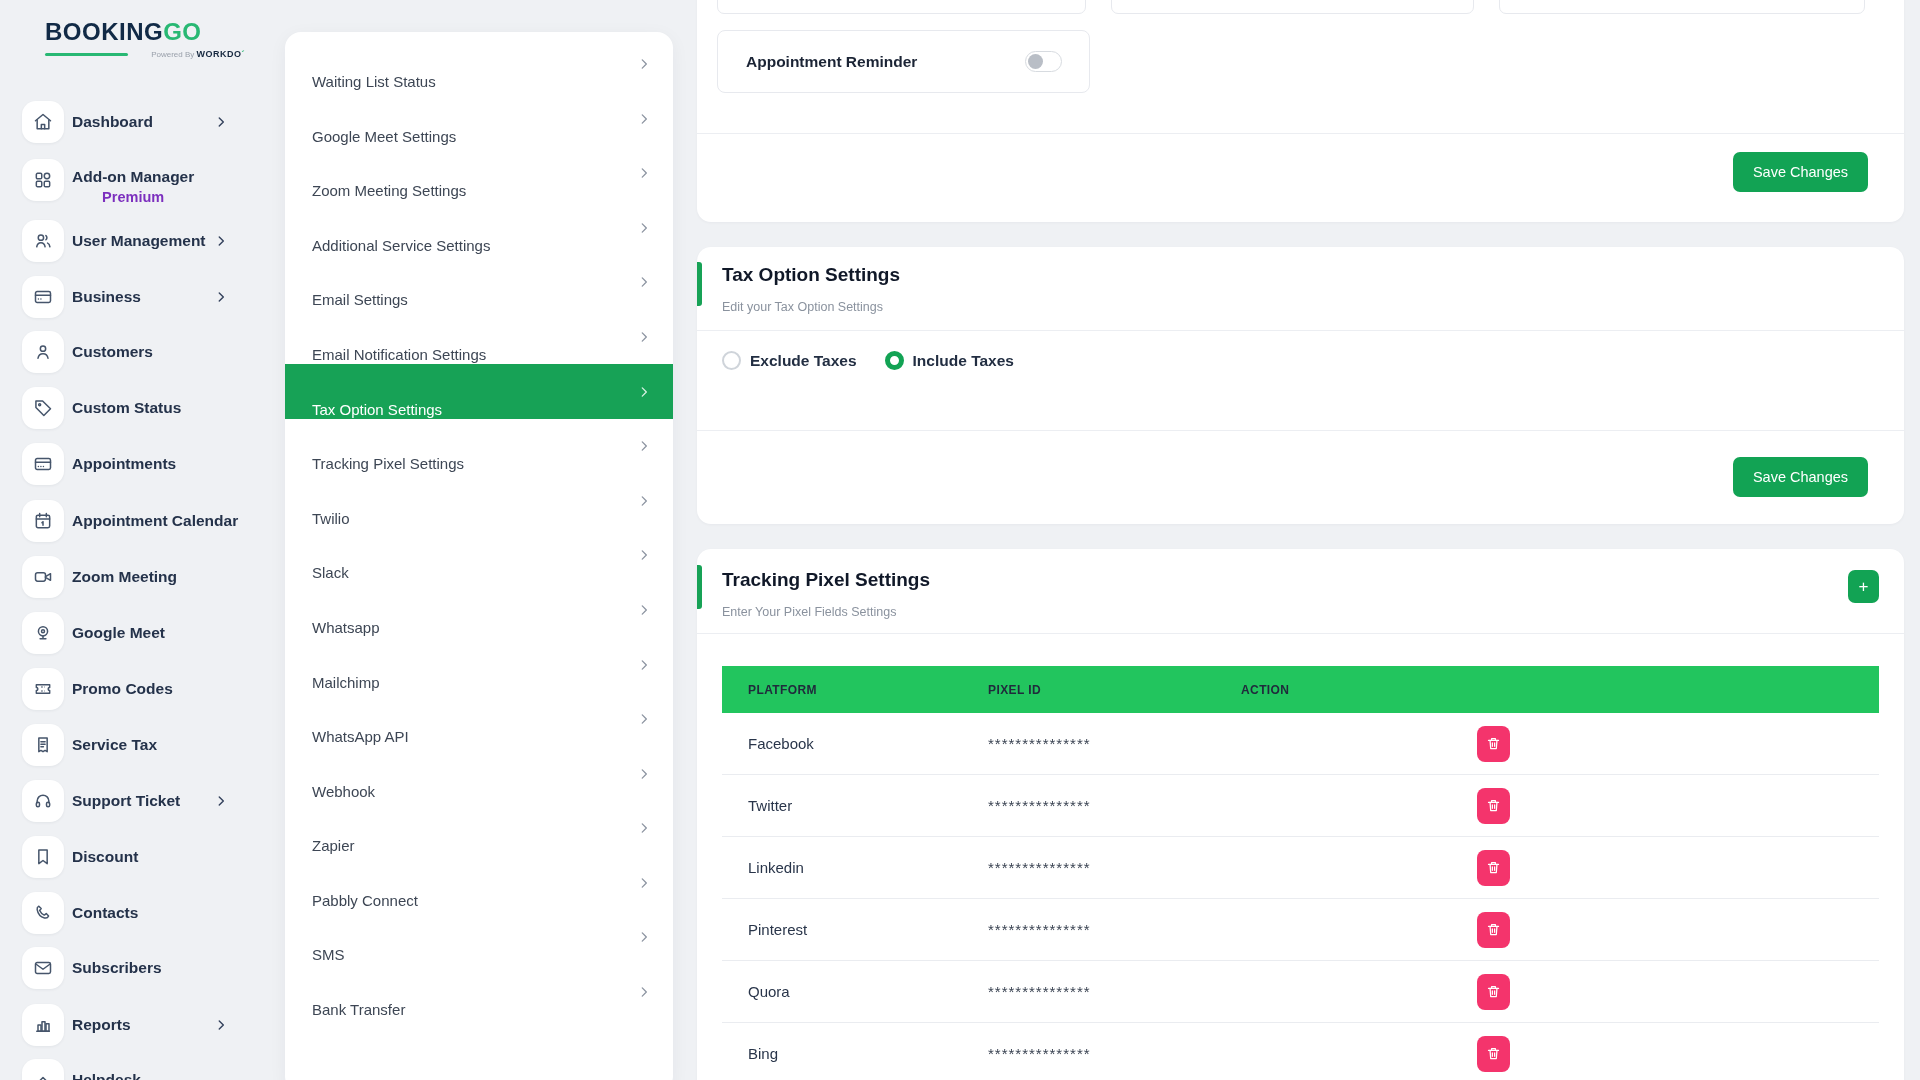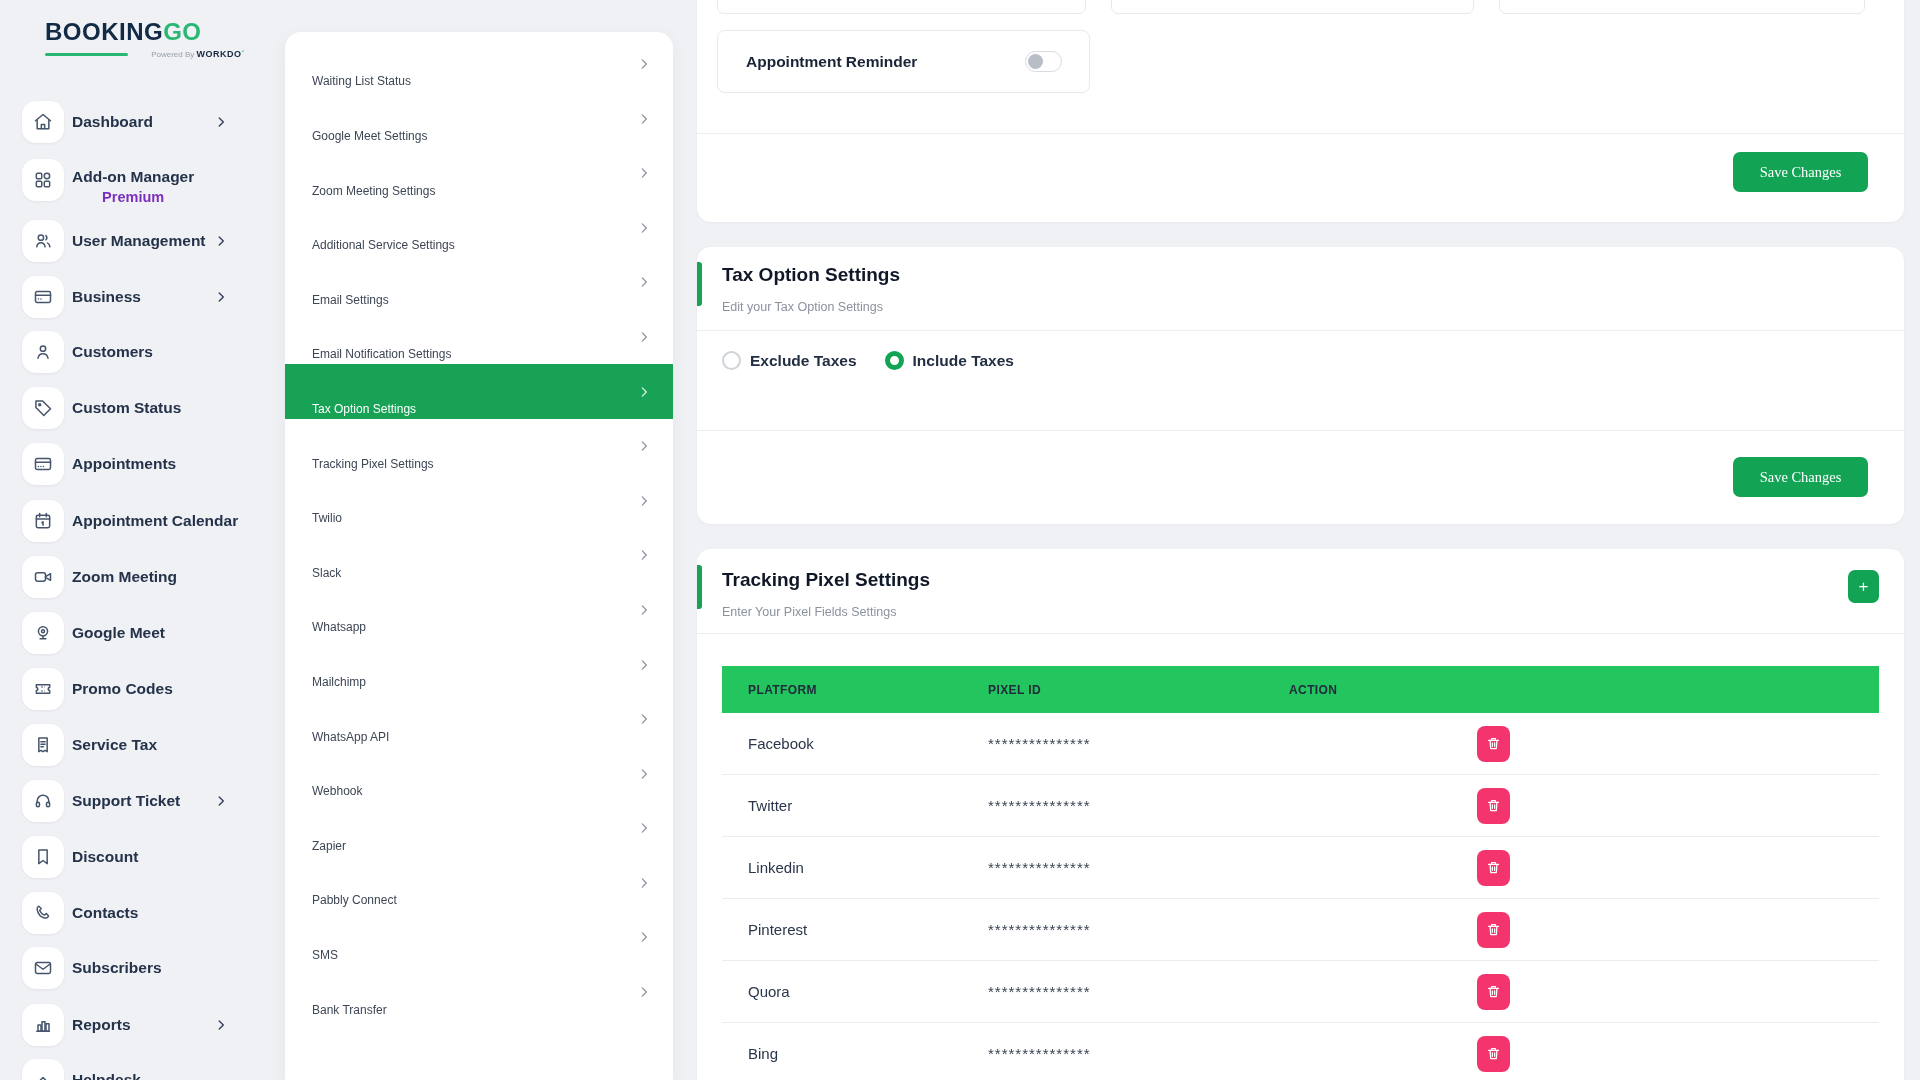--- a/index.html
+++ b/index.html
@@ -27,21 +27,21 @@
   .side-label { position:absolute; left:72px; font-size:15.5px; font-weight:bold; color:#24324a; line-height:1.35; }
   .side-badge { display:block; font-size:14.5px; font-weight:bold; color:#7c2fbe; text-align:center; }
   .side-chev { position:absolute; left:214px; color:#33415c; display:flex; }
   .side-chev svg { width:14px; height:14px; }
   .side-item.tall { height:56px;padding-left:8px; }
 
   
   .submenu { position:absolute; left:285px; top:32px; width:388px; height:1060px; background:#ffffff;
              border-radius:16px; box-shadow:0 4px 18px rgba(25,39,61,.05); padding-top:4.7px; }
   .sub-item { position:relative; height:54.6px; display:flex; align-items:center; cursor:pointer; }
-  .sub-label { padding-left:27px; font-size:12px; color:#3d4654;margin-top:35px; }
+  .sub-label { padding-left:27px; font-size:15px; color:#3d4654;margin-top:35px; }
   .sub-chev { position:absolute; right:22px; color:#8b93a0; display:flex; }
   .sub-chev svg { width:14px; height:14px; }
   .sub-item.active { background:#17a256; }
   .sub-item.active .sub-label { color:#ffffff; }
   .sub-item.active .sub-chev { color:#d9f2e4; }
 
   
   .card { position:absolute; background:#ffffff; border-radius:14px; box-shadow:0 1px 3px rgba(20,30,55,.04); }
   .card1 { left:697px; top:-62px; width:1207px; height:284px; }
   .card2 { left:697px; top:247px; width:1207px; height:277px; }
@@ -50,41 +50,41 @@
   .cut-input { position:absolute; height:54px; top:22px; background:#fff; border:1px solid #e7e9ee; border-radius:7px; }
   .appt-box { position:absolute; left:20px; top:92px; width:373px; height:63px; border:1px solid #e7e9ee; border-radius:8px;
               display:flex; align-items:center; }
   .appt-label { margin-left:28px; font-size:15.5px; font-weight:bold; color:#1b2435; }
   .toggle { position:absolute; right:27px; width:37px; height:21px; border:1.5px solid #d7dbe0; border-radius:999px;
             background:#ffffff; cursor:pointer; }
   .toggle .knob { position:absolute; left:2px; top:1.6px; width:15px; height:15px; border-radius:50%; background:#b9bec6; }
 
   .divider { position:absolute; left:0; width:100%; border-top:1px solid #eceef2; }
   .btn-save { position:absolute; left:1036px; width:135px; height:40px; background:#12a354; color:#fff; border:none;
-              border-radius:7px; font-size:14.5px; font-family:Liberation Serif, serif; cursor:pointer; }
+              border-radius:7px; font-size:14.5px; font-family:Liberation Sans, sans-serif; cursor:pointer; }
 
   .accent-bar { position:absolute; left:0; width:5px; height:44px; background:#17a256; border-radius:0 3px 3px 0; }
   .sec-title { position:absolute; left:25px; font-size:19px; font-weight:bold; color:#101828; }
   .sec-sub { position:absolute; left:25px; font-size:12.5px; color:#8a929e;margin-top:8px; }
 
   .radio-row { position:absolute; left:25px; top:104px; display:flex; align-items:center; }
   .radio { width:19px; height:19px; border-radius:50%; background:#fff; }
   .radio.off { border:2px solid #cfd4da; }
   .radio.on { border:5.5px solid #12a354; }
   .radio-label { margin:0 28px 0 9px; font-size:15.5px; font-weight:bold; color:#222e42; cursor:pointer; }
 
   .btn-add { position:absolute; left:1151px; top:21px; width:31px; height:33px; background:#12a354; color:#fff;
              border:none; border-radius:7px; font-size:17px; font-family:inherit; cursor:pointer; line-height:1; }
 
   .px-table { position:absolute; left:25px; top:117px; width:1157px; }
   .px-head { display:flex; align-items:center; height:47px; background:#22c55e; }
   .px-head .h { font-size:12px; font-weight:bold; color:#202b3c; letter-spacing:.4px; }
   .h1 { width:266px; padding-left:26px; }
   .h2 { width:253px; }
-  .h3 { flex:1;margin-left:48px; }
+  .h3 { flex:1; }
   .px-row { display:flex; align-items:center; height:62px; border-bottom:1px solid #eaecf0; }
   .c-platform { width:266px; padding-left:26px; font-size:15px; color:#29354a; }
   .c-pixel { width:253px; font-size:15px; letter-spacing:1px; color:#3a4352; }
   .c-action { flex:1; }
   .btn-del { margin-left:236px; width:33px; height:36px; background:#f4346c; border:none; border-radius:8px;
              display:flex; align-items:center; justify-content:center; color:#fff; cursor:pointer; }
   .btn-del svg { width:15px; height:15px; }
 </style>
 </head>
 <body>

